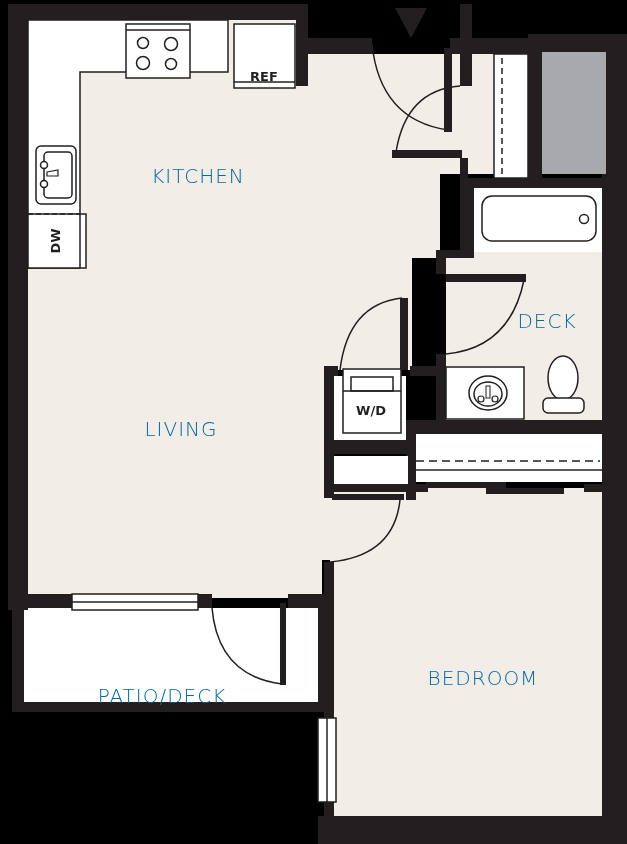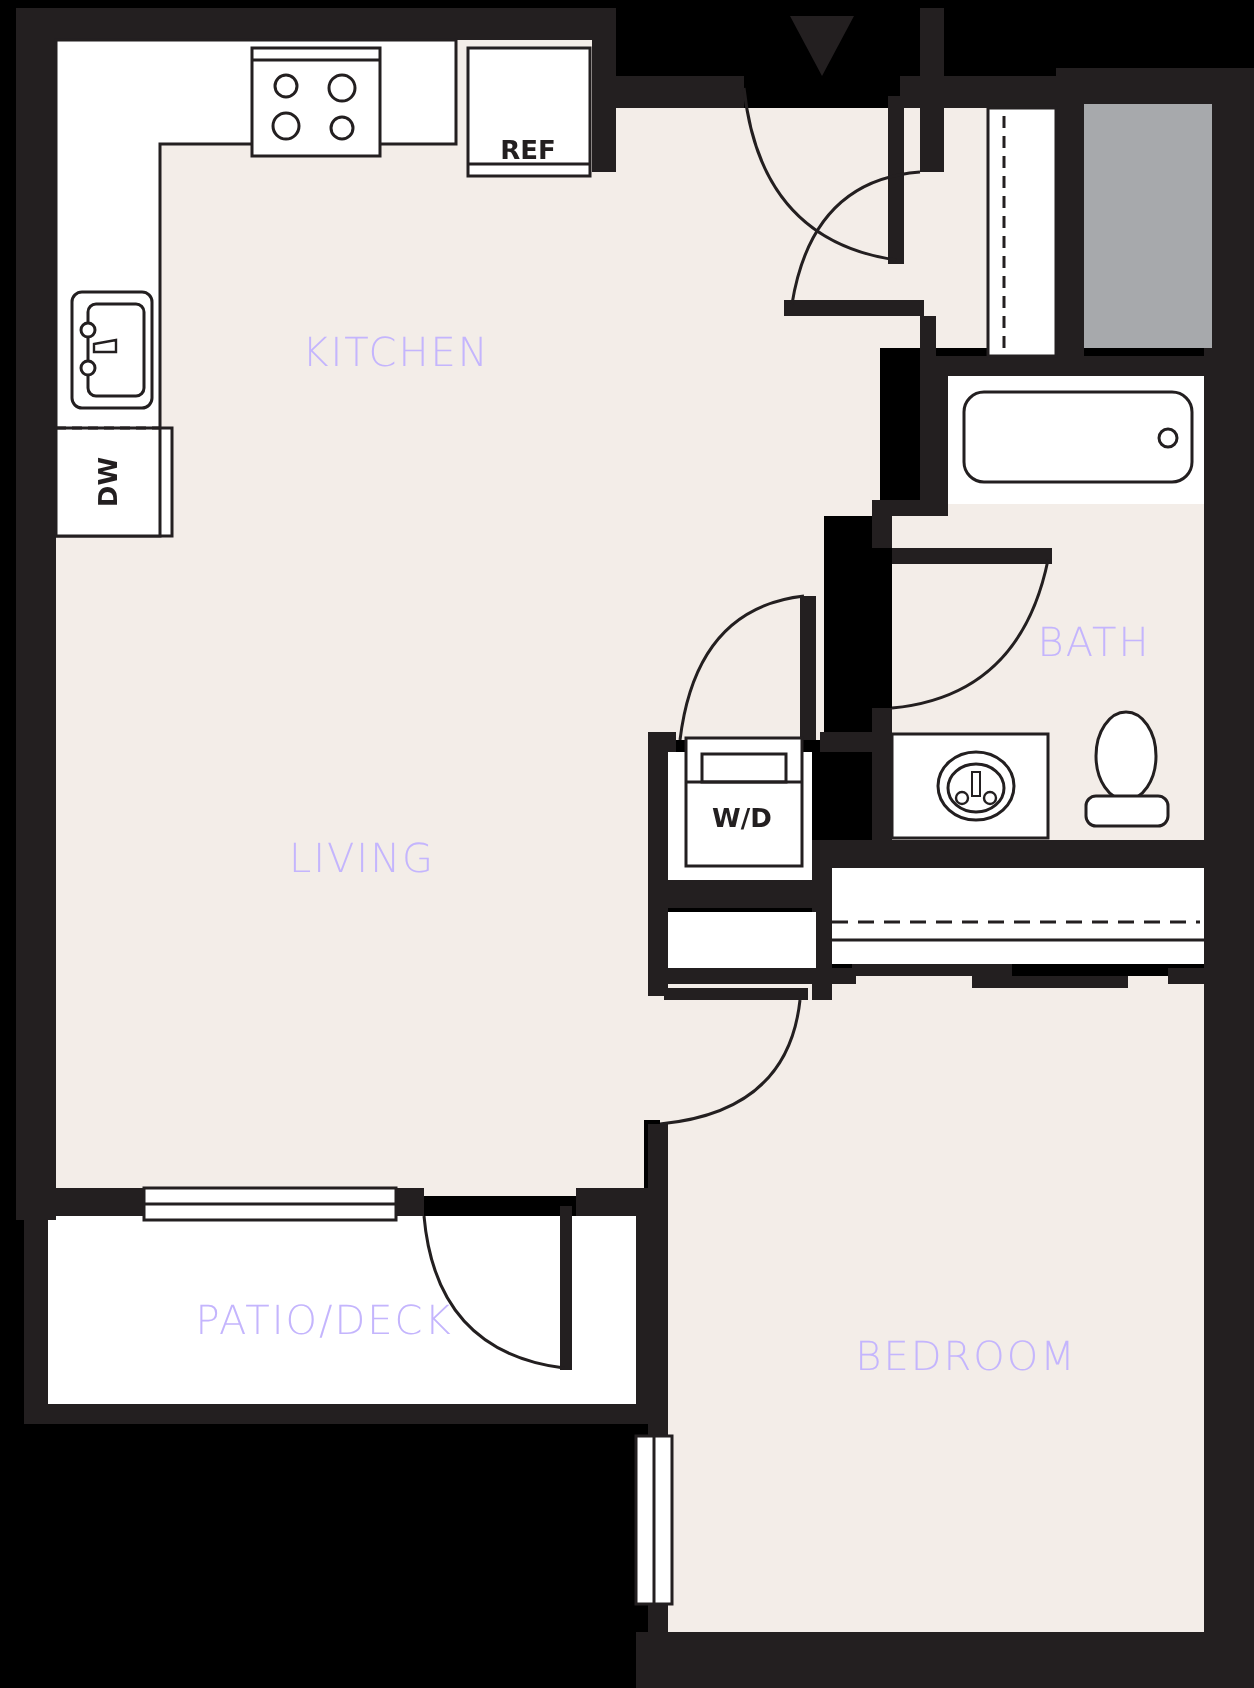--- a/index.html
+++ b/index.html
@@ -3,21 +3,21 @@
 <meta charset="utf-8">
 <style>
   html, body { margin: 0; padding: 0; background: #000000; }
   body { width: 627px; height: 844px; position: relative; overflow: hidden; font-family: "Liberation Sans", sans-serif; }
   #plan { position: absolute; left: 0; top: 0; width: 627px; height: 844px; }
   .room-label {
     position: absolute;
     font-family: "DejaVu Sans", sans-serif;
     font-size: 20px;
     letter-spacing: 1px;
-    color: #c4b5fd;
+    color: #0369a1;
     white-space: nowrap;
     transform: translate(-50%, -50%);
     font-weight: 300;
   }
   .fixture-label {
     position: absolute;
     font-family: "DejaVu Sans", sans-serif;
     font-weight: bold;
     font-size: 13px;
     color: #231f20;
@@ -205,19 +205,19 @@
     <path d="M402,298 Q348,304 340,370"></path>
     <path d="M400,500 Q394,556 330,562"></path>
     <path d="M212,608 Q218,676 282,684"></path>
   </g>
 
   <polygon points="395,8 427,8 411,38" fill="#231f20"></polygon>
 </svg>
 
 <div class="room-label" style="left:198px;top:176px;">KITCHEN</div>
 <div class="room-label" style="left:161px;top:429px;margin-left:20px;">LIVING</div>
-<div class="room-label" style="left:547px;top:321px;">BATH</div>
-<div class="room-label" style="left:162px;top:660px;">PATIO/DECK</div>
+<div class="room-label" style="left:547px;top:321px;">DECK</div>
+<div class="room-label" style="left:162px;top:696px;">PATIO/DECK</div>
 <div class="room-label" style="left:483px;top:678px;text-align:right;">BEDROOM</div>
 
 <div class="fixture-label" style="left:264px;top:53px;margin-top:23px;">REF</div>
 <div class="fixture-label rot" style="left:55px;top:241px;">DW</div>
 <div class="fixture-label" style="left:371px;top:410px;">W/D</div>
 
 </body></html>

